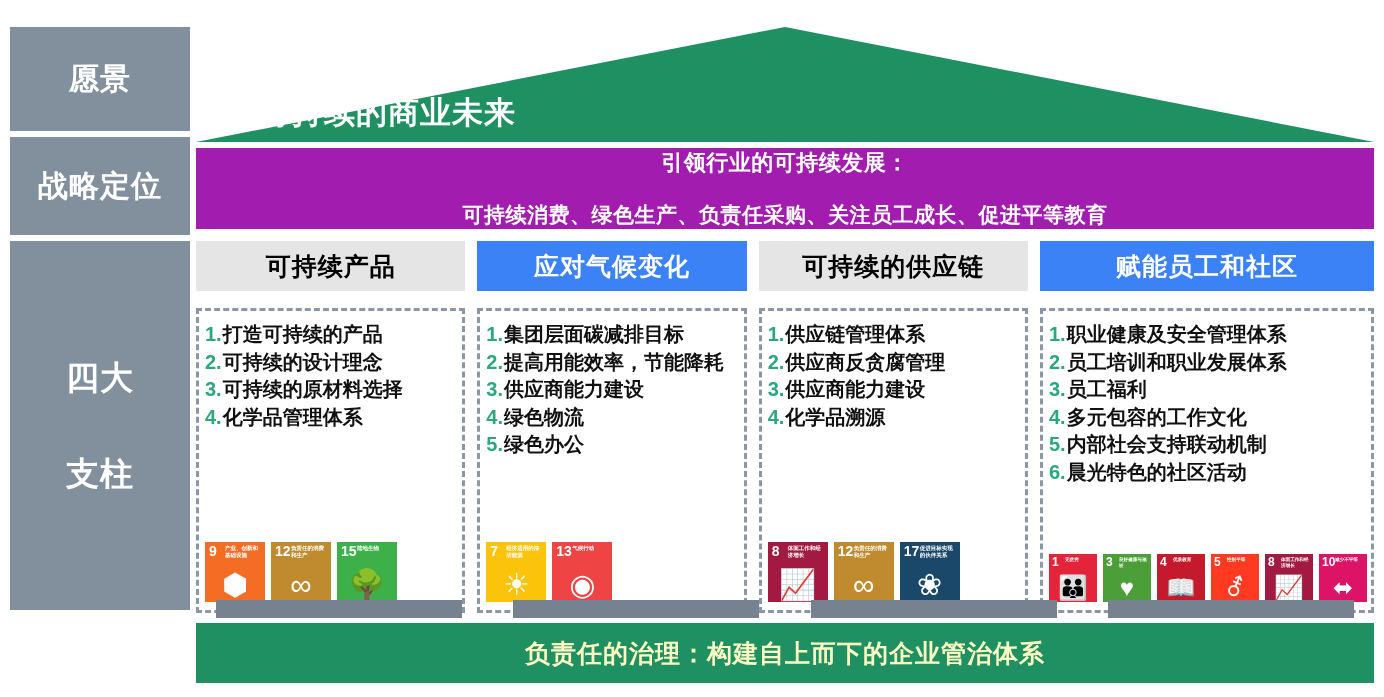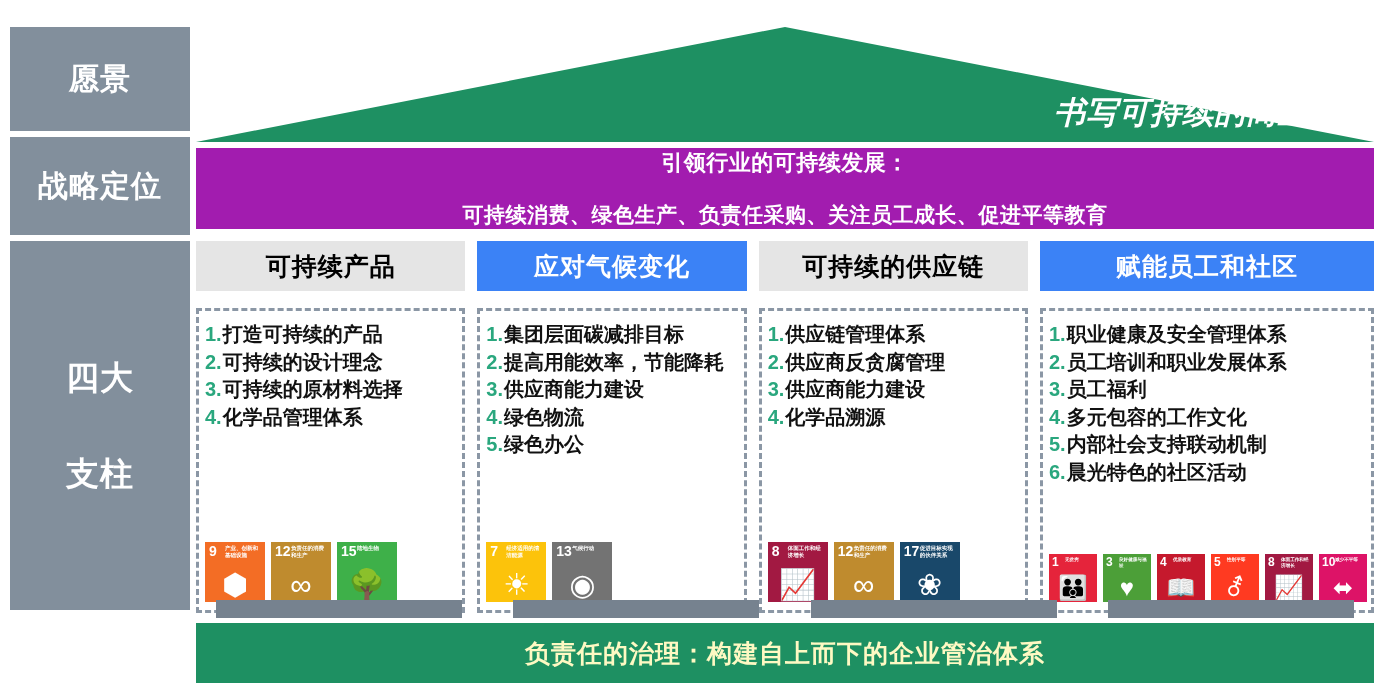--- a/index.html
+++ b/index.html
@@ -45,26 +45,25 @@
     width: 1178px; height: 115px;
   }
   #roof-tri {
     position: absolute; inset: 0;
     background: #1e9062;
     clip-path: polygon(50% 0%, 100% 100%, 0% 100%);
   }
   #roof-title {
     position: absolute;
     left: 0; right: 0; bottom: 8px;
-    text-align: right;
+    text-align: left;
     color: #ffffff;
     font-size: 31px;
     font-weight: bold;
     letter-spacing: 1px;
-    font-style: italic;
   }
 
   
   #strategy-band {
     position: absolute;
     left: 196px; top: 148px;
     width: 1178px; height: 81px;
     background: #a21caf;
     color: #ffffff;
     display: flex;
@@ -297,21 +296,21 @@
               <span class="num">5.</span>
               <span class="txt">绿色办公</span>
             </li>
           </ul>
           <div class="sdg-row">
             <div class="sdg" style="background: rgb(252, 195, 11);">
               <span class="sdg-num">7</span>
               <span class="sdg-label">经济适用的清洁能源</span>
               <span class="sdg-glyph">☀</span>
             </div>
-            <div class="sdg" style="background: #737373;">
+            <div class="sdg" style="background: #ef4444;">
               <span class="sdg-num">13</span>
               <span class="sdg-label">气候行动</span>
               <span class="sdg-glyph">◉</span>
             </div>
           </div>
         </div>
       </div>
       <div class="pillar">
         <div class="pillar-header yellow">可持续的供应链</div>
         <div class="pillar-body">

